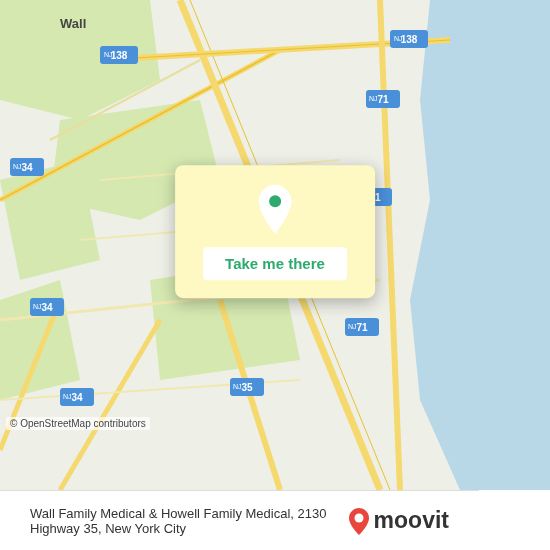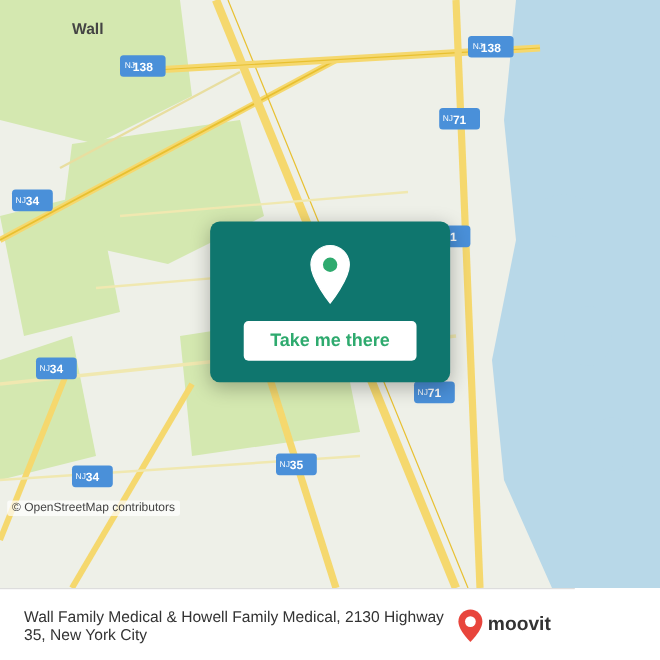--- a/index.html
+++ b/index.html
@@ -28,29 +28,28 @@
       top: 0;
       left: 0;
     }
 
     
     #overlay-card {
       position: absolute;
       top: 50%;
       left: 50%;
       transform: translate(-50%, -60%);
-      background: #0f766e;
+      background: #fef9c3;
       border-radius: 8px;
       padding: 18px 28px 18px 28px;
       display: flex;
       flex-direction: column;
       align-items: center;
       box-shadow: 0 4px 16px rgba(0,0,0,0.28);
       min-width: 180px;
-      margin-top: 20px;
     }
 
     #location-icon-wrapper {
       margin-bottom: 8px;
     }
 
     #take-me-there-btn {
       background: white;
       color: #2eaa6e;
       border: none;
@@ -62,38 +61,38 @@
       white-space: nowrap;
     }
 
     
     #bottom-bar {
       width: 479px;
       height: 60px;
       background: white;
       display: flex;
       align-items: center;
-      padding: 0 20px;
+      padding: 0 30px;
       border-top: 1px solid #ddd;
       position: absolute;
       bottom: 0;
       left: 0;
     }
 
     #bottom-bar-text {
       font-size: 13px;
       color: #333;
       flex: 1;
     }
 
     #moovit-logo {
       display: flex;
       align-items: center;
       gap: 4px;
-      font-size: 16px;
+      font-size: 23px;
       font-weight: bold;
       color: #333;
     }
 
     
     #osm-attribution {
       position: absolute;
       bottom: 60px;
       left: 6px;
       font-size: 10px;

